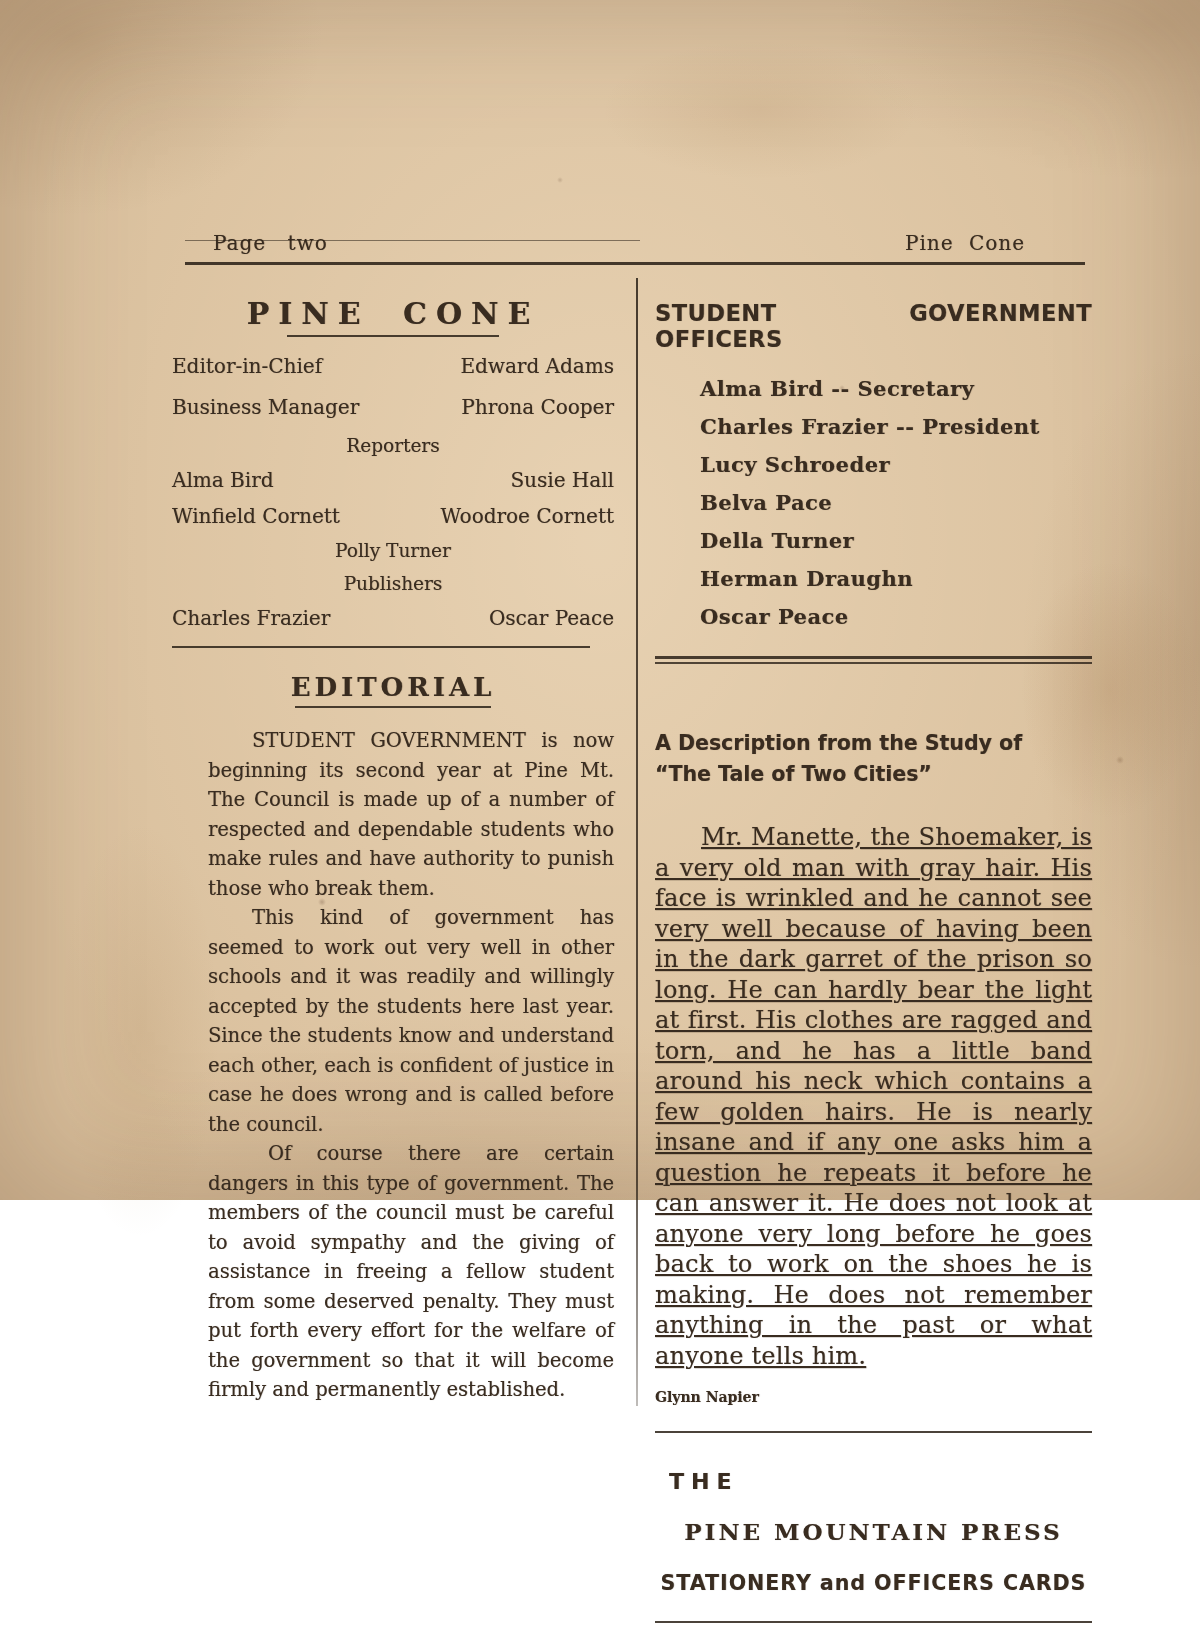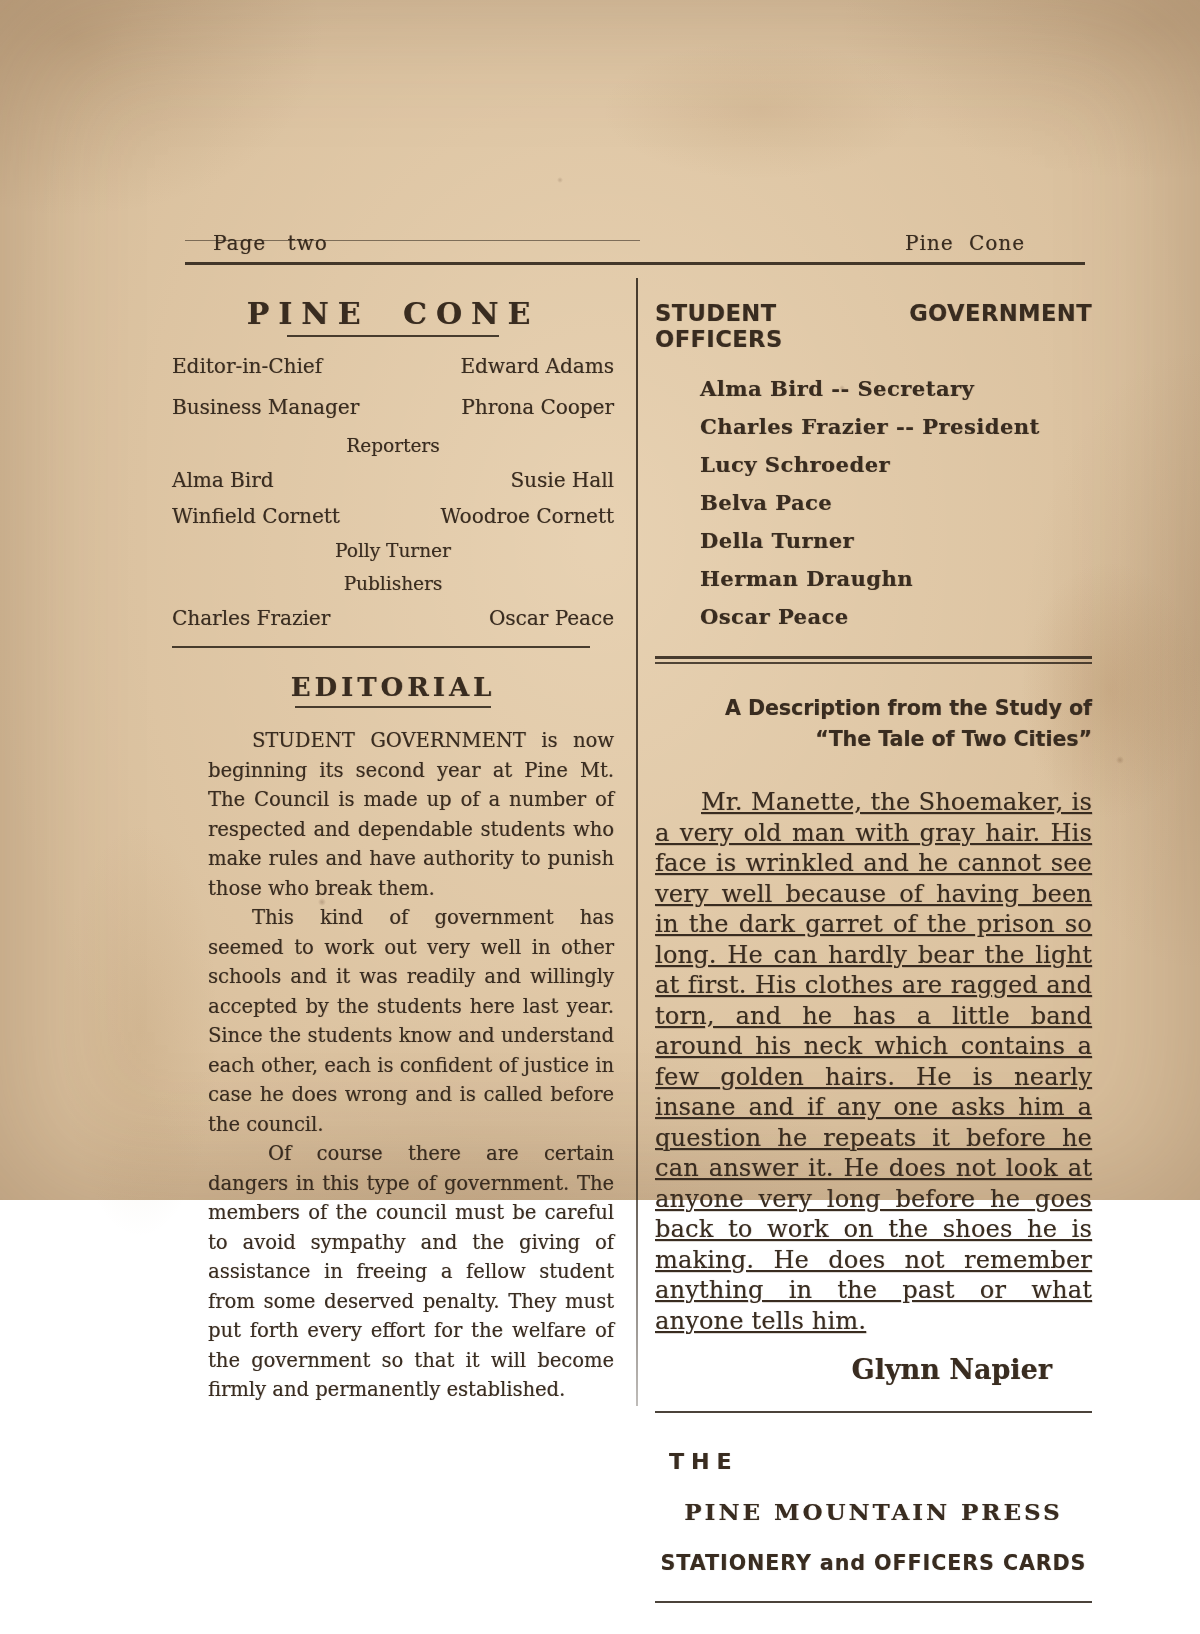--- a/index.html
+++ b/index.html
@@ -69,25 +69,25 @@
   .editorial-body p.p3 { text-indent:60px; }
 
   
   .right-col { position:absolute; left:655px; top:300px; width:437px; }
   .officers-title { font-family:"DejaVu Sans", sans-serif; font-weight:bold;
     font-size:22.5px; text-align:justify; text-align-last:justify; letter-spacing:0.5px; }
   .officers-list { list-style:none; margin-top:18px; padding-left:45px;
     font-size:21px; font-weight:bold; line-height:38px; letter-spacing:0.5px; }
   .dbl-rule { margin-top:20px; width:437px; height:8px;
     border-top:3px solid rgba(44,34,24,0.85); border-bottom:2px solid rgba(44,34,24,0.8); }
-  .desc-title { margin-top:29px; text-align:right; font-family:"DejaVu Sans", sans-serif;
+  .desc-title { margin-top:64px; text-align:left; font-family:"DejaVu Sans", sans-serif;
     font-weight:bold; font-size:20.5px; line-height:31px; }
   .desc-body { margin-top:32px; font-size:24px; line-height:30.5px;
     text-align:justify; text-indent:46px; letter-spacing:0.2px;text-decoration:underline; }
-  .byline { margin-top:18px; text-align:right; font-weight:bold; font-size:27px; padding-right:40px; }
+  .byline { margin-top:18px; text-align:left; font-weight:bold; font-size:14px; padding-right:40px; }
   .right-rule { width:437px; height:2px; background:#2c2218; opacity:0.85; margin-top:26px; }
   .ad { margin-top:36px; font-family:"DejaVu Sans", sans-serif; font-weight:bold; }
   .ad-line1 { font-size:22px; letter-spacing:7px; padding-left:14px; }
   .ad-line2 { margin-top:24px; text-align:center; font-family:"DejaVu Serif", serif;
     font-size:23px; letter-spacing:3px; font-weight:bold; }
   .ad-line3 { margin-top:26px; text-align:center; font-size:20.5px; letter-spacing:1px; }
 </style>
 </head>
 <body>
 

